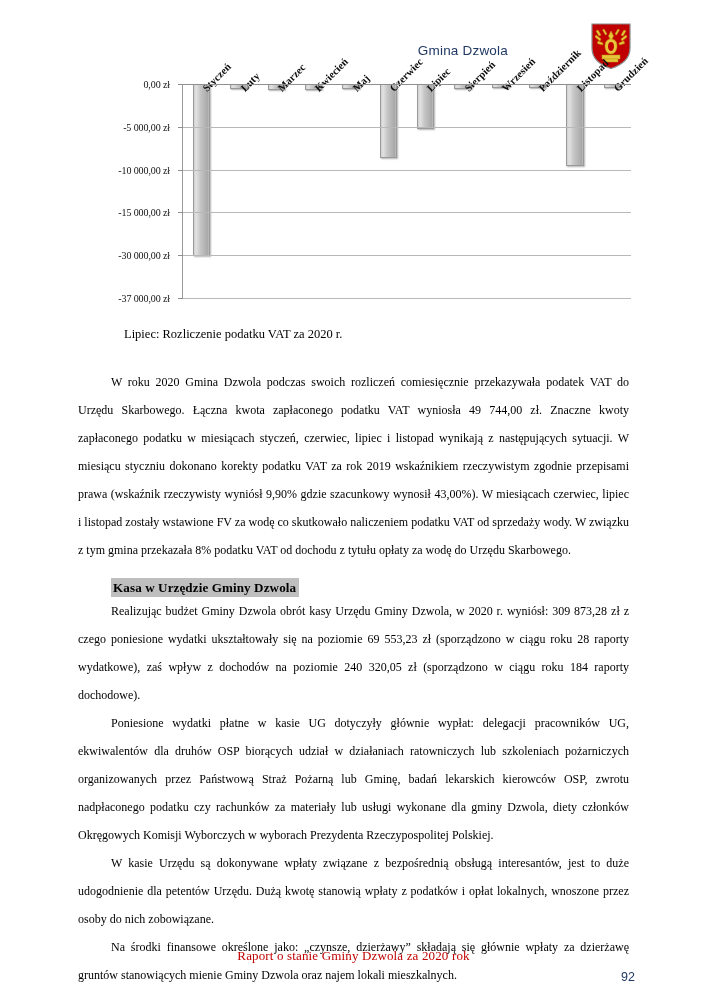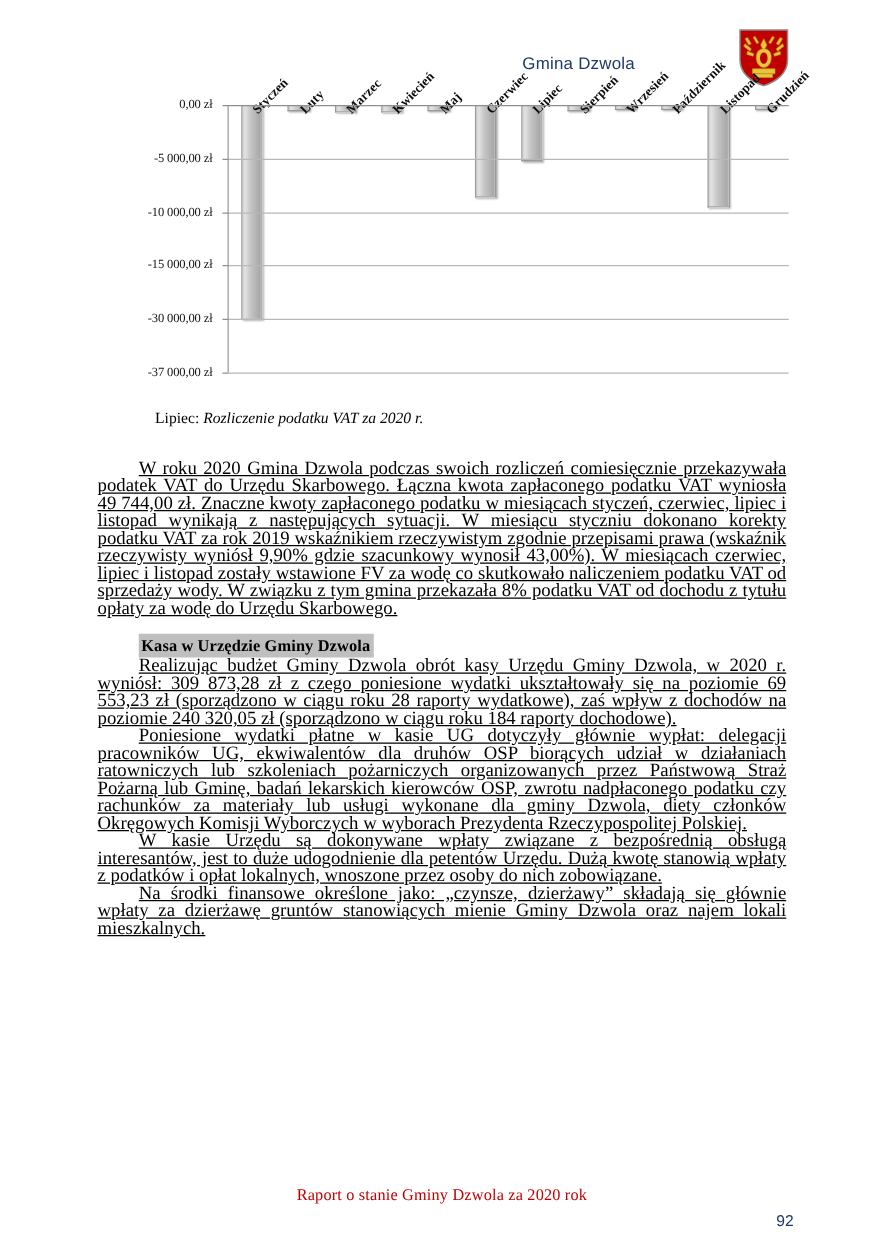--- a/index.html
+++ b/index.html
@@ -136,39 +136,37 @@
     letter-spacing: 0.1px;
   }
   .chart-caption {
     position: absolute;
     left: 46px;
     top: 243px;
     font-size: 12.5px;
     white-space: nowrap;
   }
   .chart-caption .cap-ital {
-    font-style: italic;
   }
 
   
   .doc-body {
     position: absolute;
     left: 78px;
     top: 368px;
     width: 551px;
   }
   .para {
     text-align: justify;
     text-justify: inter-word;
-    font-size: 15px;
-    line-height: 14px;
+    font-size: 12px;
+    line-height: 28px;
     margin: 0 0 0 0;
     text-indent: 33px;
     hyphens: none;
-    text-decoration: underline;
   }
   .para-gap { height: 13px; }
 
   .section-head {
     margin: 0 0 0 33px;
     display: inline-block;
     background: #bfbfbf;
     font-weight: bold;
     font-size: 13.1px;
     line-height: 17px;

